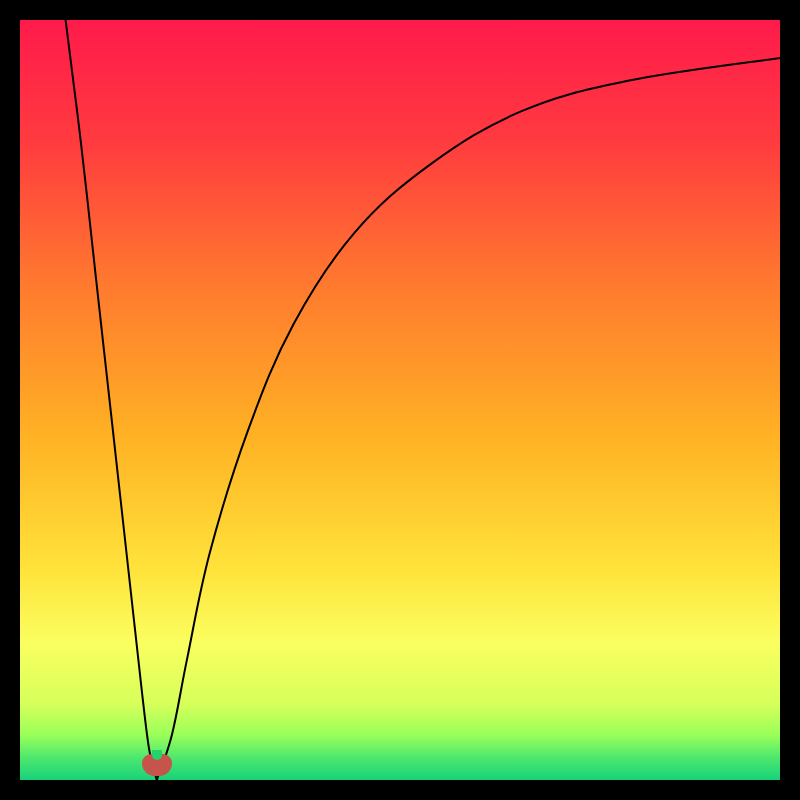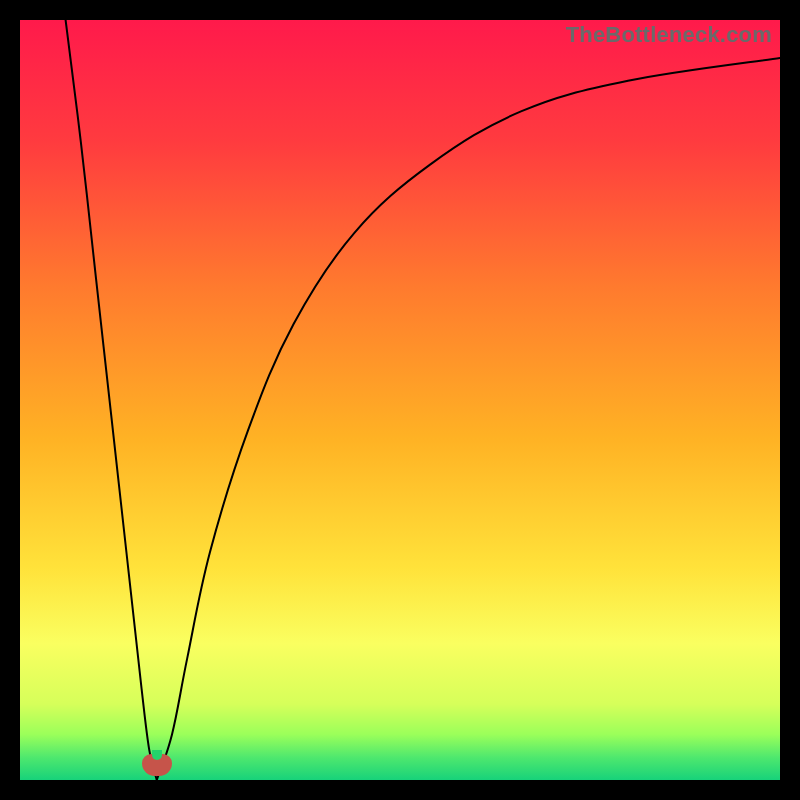--- a/index.html
+++ b/index.html
@@ -93,15 +93,14 @@
       <rect x="0" y="0" width="100" height="100" fill="url(#g)"></rect>
     </svg>
 
     <svg class="curves" viewBox="0 0 760 760" preserveAspectRatio="none">
       <path id="left-branch" fill="none" stroke-width="2" stroke-linecap="round" d="M 45.6 0.0 C 48.3 21.9, 55.3 75.1, 60.8 121.6 C 66.3 168.1, 70.5 209.2, 76.0 258.4 C 81.5 307.6, 85.7 346.0, 91.2 395.2 C 96.7 444.4, 100.9 482.8, 106.4 532.0 C 111.9 581.2, 117.5 633.2, 121.6 668.8 C 125.7 704.4, 126.5 713.2, 129.2 729.6 C 131.9 746.0, 135.4 754.5, 136.8 760.0" stroke="#000000"></path>
       <path id="right-branch" fill="none" stroke-width="2" stroke-linecap="round" d="M 136.8 760.0 C 139.5 751.8, 146.5 736.3, 152.0 714.4 C 157.5 692.5, 160.4 671.2, 167.2 638.4 C 174.0 605.6, 179.1 573.0, 190.0 532.0 C 200.9 491.0, 213.0 451.4, 228.0 410.4 C 243.0 369.4, 254.4 339.6, 273.6 304.0 C 292.8 268.4, 309.8 241.5, 334.4 212.8 C 359.0 184.1, 380.3 166.3, 410.4 144.4 C 440.5 122.5, 466.0 106.2, 501.6 91.2 C 537.2 76.2, 561.5 70.4, 608.0 60.8 C 654.5 51.2, 732.6 42.1, 760.0 38.0" stroke="#000000"></path>
     </svg>
 
     <div class="blob" id="blob" style="left: 121.8px; top: 734.4px; background: rgb(198, 84, 74);"></div>
 
-    <div class="watermark">TheBottleneck.com</div>
   </div>
 </div>
 
 </body></html>

